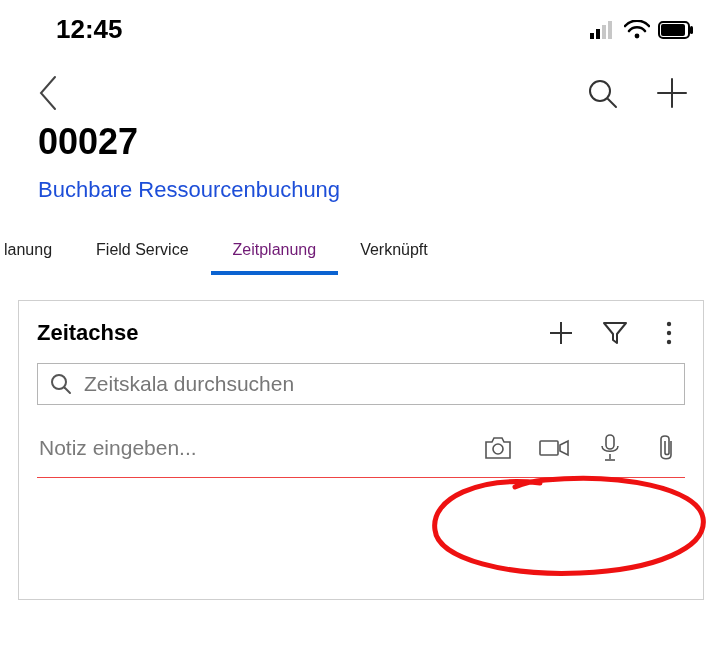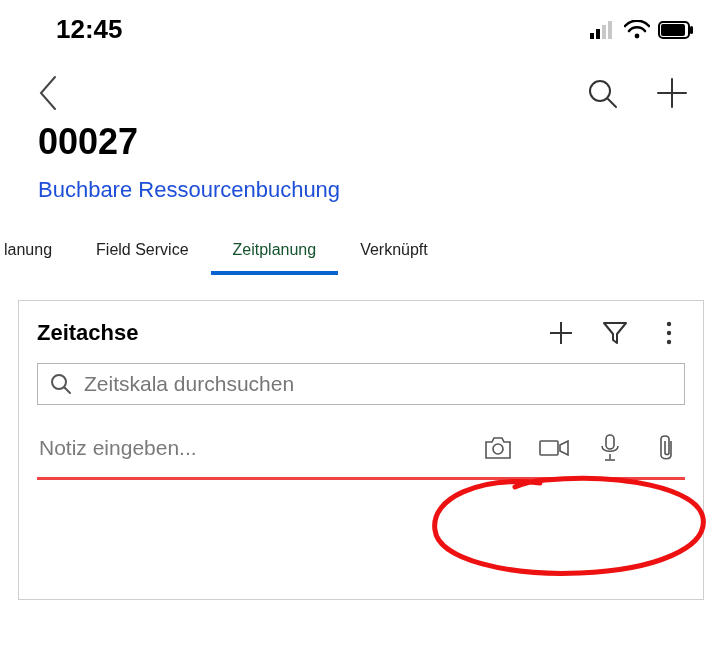--- a/index.html
+++ b/index.html
@@ -41,21 +41,21 @@
     padding: 0 4px;
     gap: 0;
   }
   .tab {
     padding: 8px 22px 12px 22px;
     cursor: pointer;
     white-space: nowrap;
   }
   .tab.cut-left { padding-left: 0; }
   .tab.active {
-    color: #14532d;
+    color: #701a75;
     font-weight: 400;
     border-bottom: 4px solid #0b63d1;
   }
   .timeline-card {
     margin: 24px 18px 0 18px;
     border: 1px solid #cfcfcf;
     padding: 16px 18px 40px 18px;
     min-height: 300px;
   }
   .tl-header {
@@ -80,21 +80,21 @@
     font-size: 21px;
     color: #666;
     flex: 1;
     font-family: inherit;
     background: transparent;
   }
   .tl-search input::placeholder { color: #777; }
   .note-row {
     display: flex;
     align-items: center;
-    border-bottom: 3px solid #ef4444;
+    border-bottom: 1px solid #ef4444;
     margin-top: 18px;
     padding: 8px 2px 12px 2px;
     gap: 22px;
   }
   .note-input {
     border: none;
     outline: none;
     font-size: 21px;
     color: #666;
     flex: 1;

